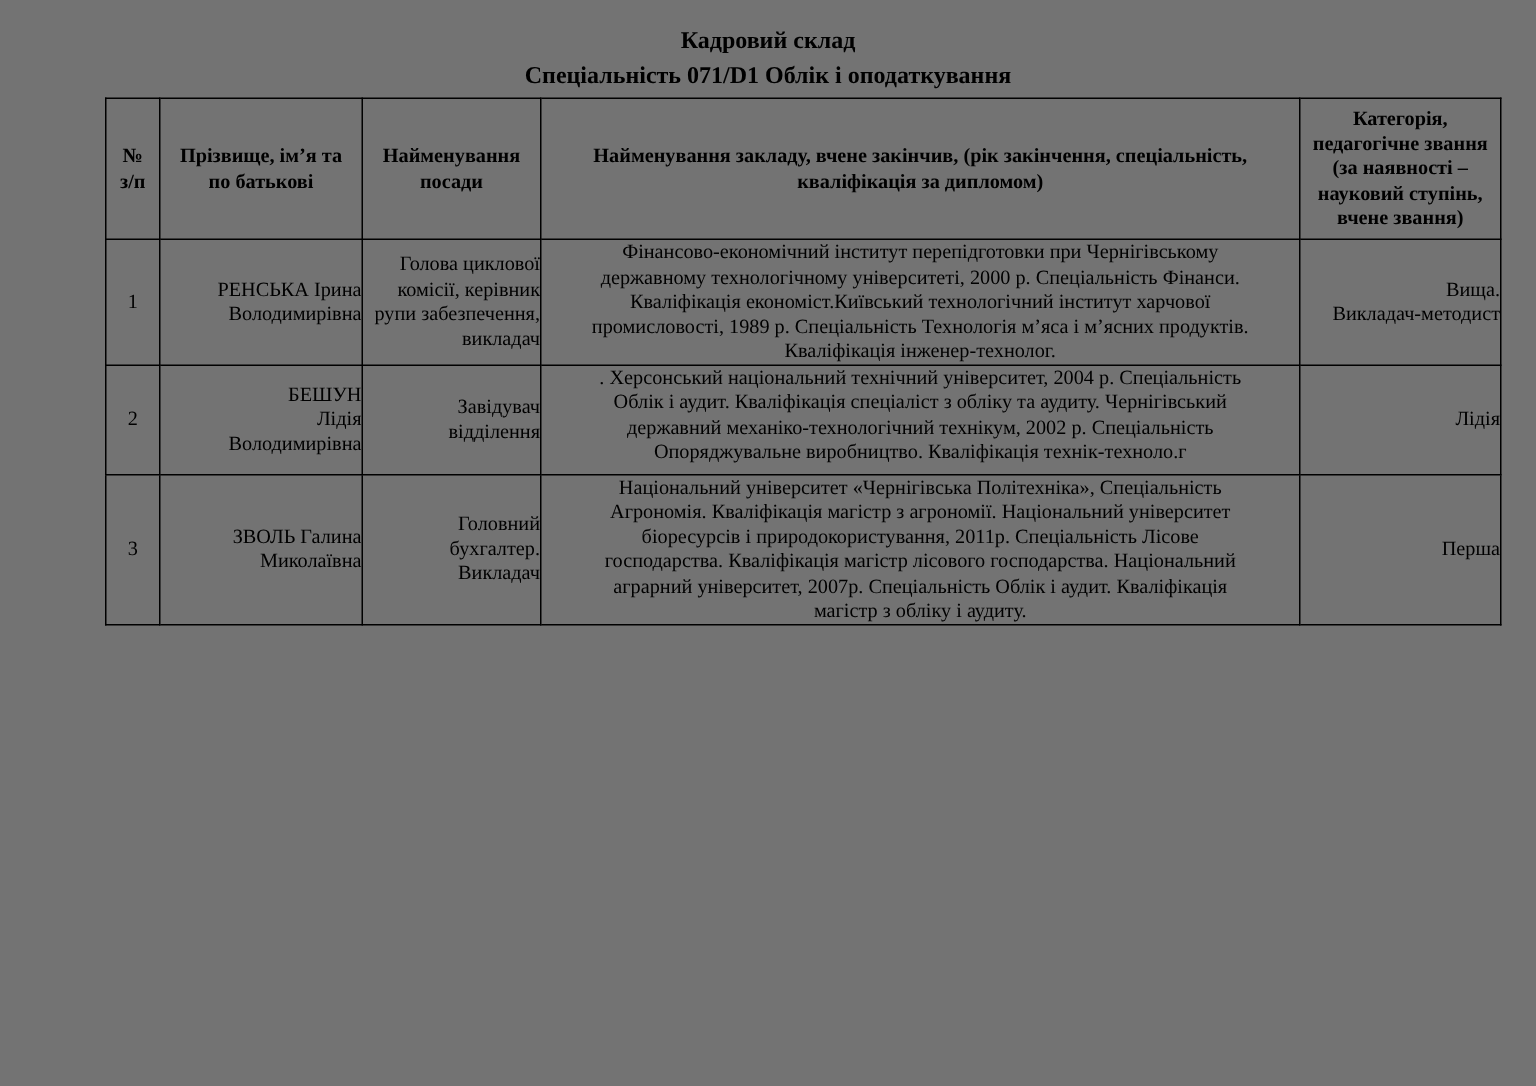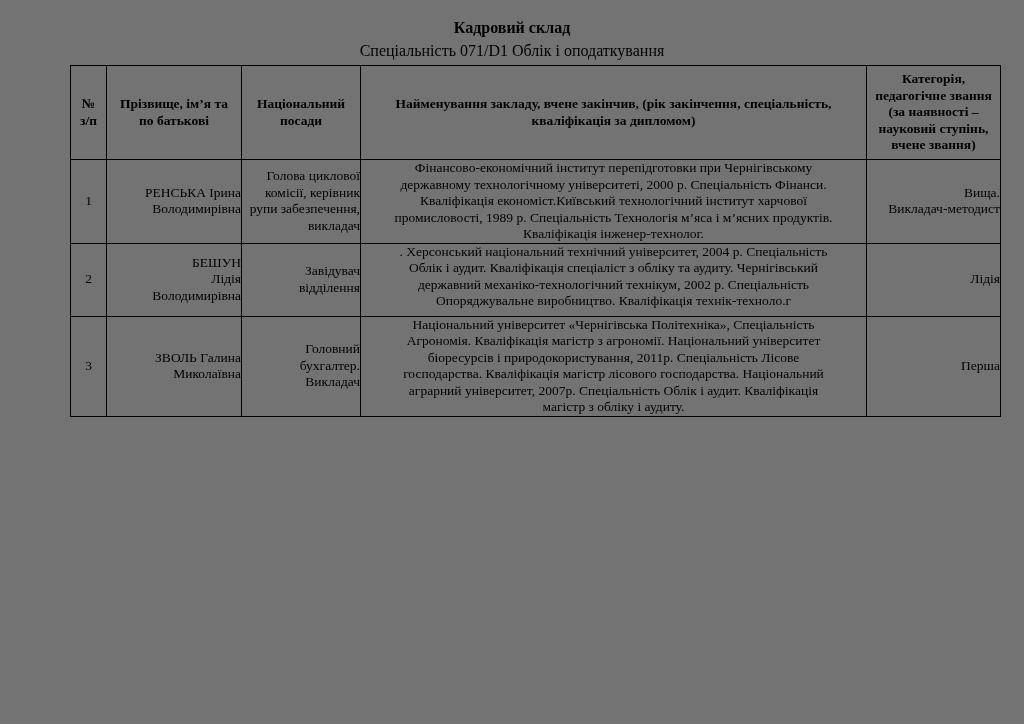--- a/index.html
+++ b/index.html
@@ -17,20 +17,21 @@
     overflow: hidden;
   }
   .titles {
     padding-top: 16px;
     text-align: center;
   }
   .title-line {
     font-size: 16px;
     line-height: 23px;
     white-space: pre-line;
+    font-weight: bold;
   }
   .bold { font-weight: bold; }
 
   table.staff {
     border-collapse: collapse;
     table-layout: fixed;
     width: 930px;
     margin: 3px 0 0 70px;
   }
   table.staff th,
@@ -91,21 +92,21 @@
       <col style="width:119px">
       <col style="width:506px">
       <col style="width:134px">
     </colgroup>
     <tbody>
       <tr class="r-head">
         <th>№
 з/п</th>
         <th>Прізвище, ім’я та
 по батькові</th>
-        <th>Національний
+        <th>Найменування
 посади</th>
         <th>Найменування закладу, вчене закінчив, (рік закінчення, спеціальність,
 кваліфікація за дипломом)</th>
         <th>Категорія,
 педагогічне звання
 (за наявності –
 науковий ступінь,
 вчене звання)</th>
       </tr>
 

